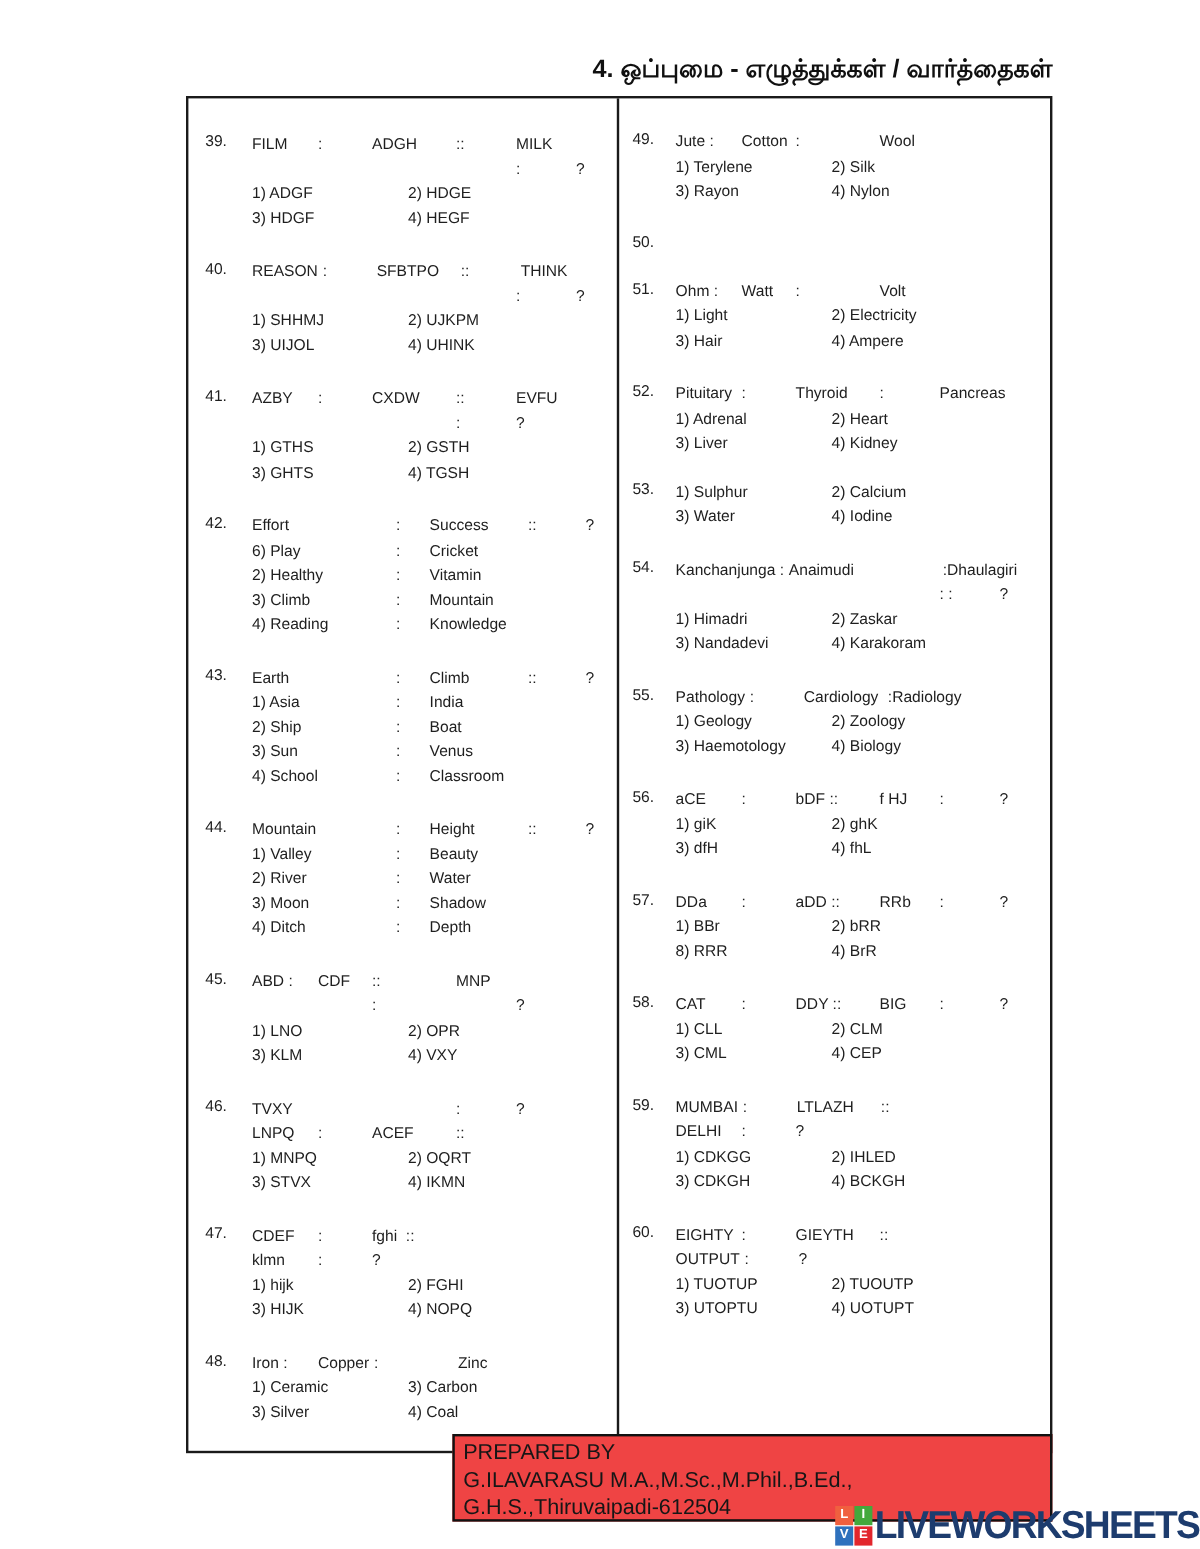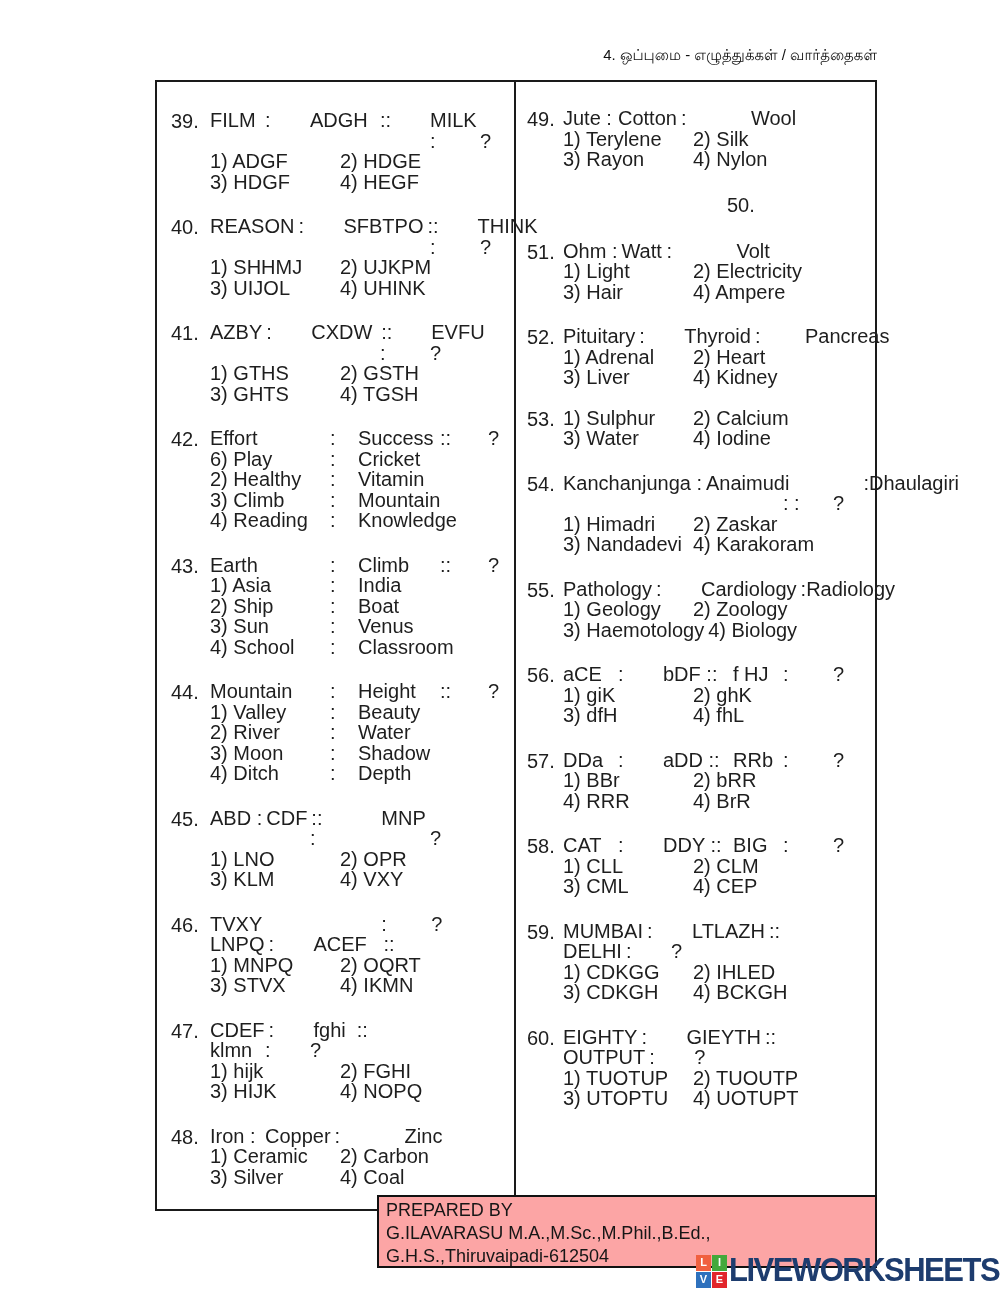--- a/index.html
+++ b/index.html
@@ -1,27 +1,27 @@
 <!DOCTYPE html>
 <html><head>
 <meta charset="utf-8">
 <style>
   html,body{margin:0;padding:0;background:#ffffff;}
   .page{position:relative;width:1000px;height:1291px;background:#ffffff;overflow:hidden;
         font-family:"Liberation Sans", sans-serif;color:#1e1e1e;}
   .title{position:absolute;top:46px;left:0;width:877px;text-align:right;
-         font-size:15px;font-weight:normal;color:#101010;}
+         font-size:21px;font-weight:bold;color:#101010;}
   .sheet{position:absolute;left:155px;top:80px;width:722px;height:1131px;
          border:2px solid #1a1a1a;display:flex;box-sizing:border-box;background:#fff;}
   .col{box-sizing:border-box;}
   .col-left{width:357px;padding:28px 4px 0 14px;}
   .divider{width:2px;background:#1a1a1a;flex-shrink:0;}
   .col-right{flex:1;padding:26px 4px 0 11px;}
 
-  .question{display:flex;margin-bottom:24px;font-size:20px;justify-content:center;}
+  .question{display:flex;margin-bottom:24px;font-size:13px;}
   .question.tight{margin-bottom:20px;}
   .qnum{width:39px;flex-shrink:0;}
   .col-right .qnum{width:36px;}
   .qbody{flex:1;min-width:0;}
   .row{line-height:20.5px;white-space:nowrap;}
   .row span{display:inline-block;white-space:pre;box-sizing:border-box;padding-right:4px;}
   .row.std span:nth-child(1){min-width:55px;}
   .row.std span:nth-child(2){min-width:45px;}
   .row.std span:nth-child(3){min-width:70px;}
   .row.std span:nth-child(4){min-width:50px;}
@@ -131,21 +131,21 @@
             <div class="row qline std"><span>CDEF</span><span>:</span><span>fghi  ::</span></div>
             <div class="row qline std"><span>klmn</span><span>:</span><span>?</span></div>
             <div class="row optrow pair"><span>1) hijk</span><span>2) FGHI</span></div>
             <div class="row optrow pair"><span>3) HIJK</span><span>4) NOPQ</span></div>
           </div>
         </div>
         <div class="question">
           <div class="qnum">48.</div>
           <div class="qbody">
             <div class="row qline std"><span>Iron :</span><span>Copper</span><span>:</span><span>Zinc</span></div>
-            <div class="row optrow pair"><span>1) Ceramic</span><span>2) Carbon</span></div>
+            <div class="row optrow pair"><span>1) Ceramic</span><span>3) Carbon</span></div>
             <div class="row optrow pair"><span>3) Silver</span><span>4) Coal</span></div>
           </div>
         </div>
       </div>
     <div class="divider"></div>
     <div class="col col-right">
         <div class="question">
           <div class="qnum">49.</div>
           <div class="qbody">
             <div class="row qline std"><span>Jute :</span><span>Cotton</span><span>:</span><span>Wool</span></div>
@@ -202,21 +202,21 @@
             <div class="row qline std"><span>aCE</span><span>:</span><span>bDF ::</span><span>f HJ</span><span>:</span><span>?</span></div>
             <div class="row optrow pair"><span>1) giK</span><span>2) ghK</span></div>
             <div class="row optrow pair"><span>3) dfH</span><span>4) fhL</span></div>
           </div>
         </div>
         <div class="question">
           <div class="qnum">57.</div>
           <div class="qbody">
             <div class="row qline std"><span>DDa</span><span>:</span><span>aDD ::</span><span>RRb</span><span>:</span><span>?</span></div>
             <div class="row optrow pair"><span>1) BBr</span><span>2) bRR</span></div>
-            <div class="row optrow pair"><span>4) RRR</span><span>4) BrR</span></div>
+            <div class="row optrow pair"><span>8) RRR</span><span>4) BrR</span></div>
           </div>
         </div>
         <div class="question">
           <div class="qnum">58.</div>
           <div class="qbody">
             <div class="row qline std"><span>CAT</span><span>:</span><span>DDY ::</span><span>BIG</span><span>:</span><span>?</span></div>
             <div class="row optrow pair"><span>1) CLL</span><span>2) CLM</span></div>
             <div class="row optrow pair"><span>3) CML</span><span>4) CEP</span></div>
           </div>
         </div>
@@ -234,21 +234,21 @@
           <div class="qbody">
             <div class="row qline std"><span>EIGHTY</span><span>:</span><span>GIEYTH</span><span>::</span></div>
             <div class="row qline std"><span>OUTPUT</span><span>:</span><span>?</span></div>
             <div class="row optrow pair"><span>1) TUOTUP</span><span>2) TUOUTP</span></div>
             <div class="row optrow pair"><span>3) UTOPTU</span><span>4) UOTUPT</span></div>
           </div>
         </div>
       </div>
   </div>
 
-  <div class="prepared-box" style="background: #fca5a5;">
+  <div class="prepared-box" style="background: #ef4444;">
     <div>PREPARED BY</div>
     <div>G.ILAVARASU M.A.,M.Sc.,M.Phil.,B.Ed.,</div>
     <div>G.H.S.,Thiruvaipadi-612504</div>
   </div>
 
   <div class="lw-logo">
     <div class="lw-tiles">
         <div class="lw-tile" style="background: rgb(240, 96, 63);">L</div>
         <div class="lw-tile" style="background: rgb(67, 169, 60);">I</div>
         <div class="lw-tile" style="background: rgb(46, 113, 189);">V</div>

